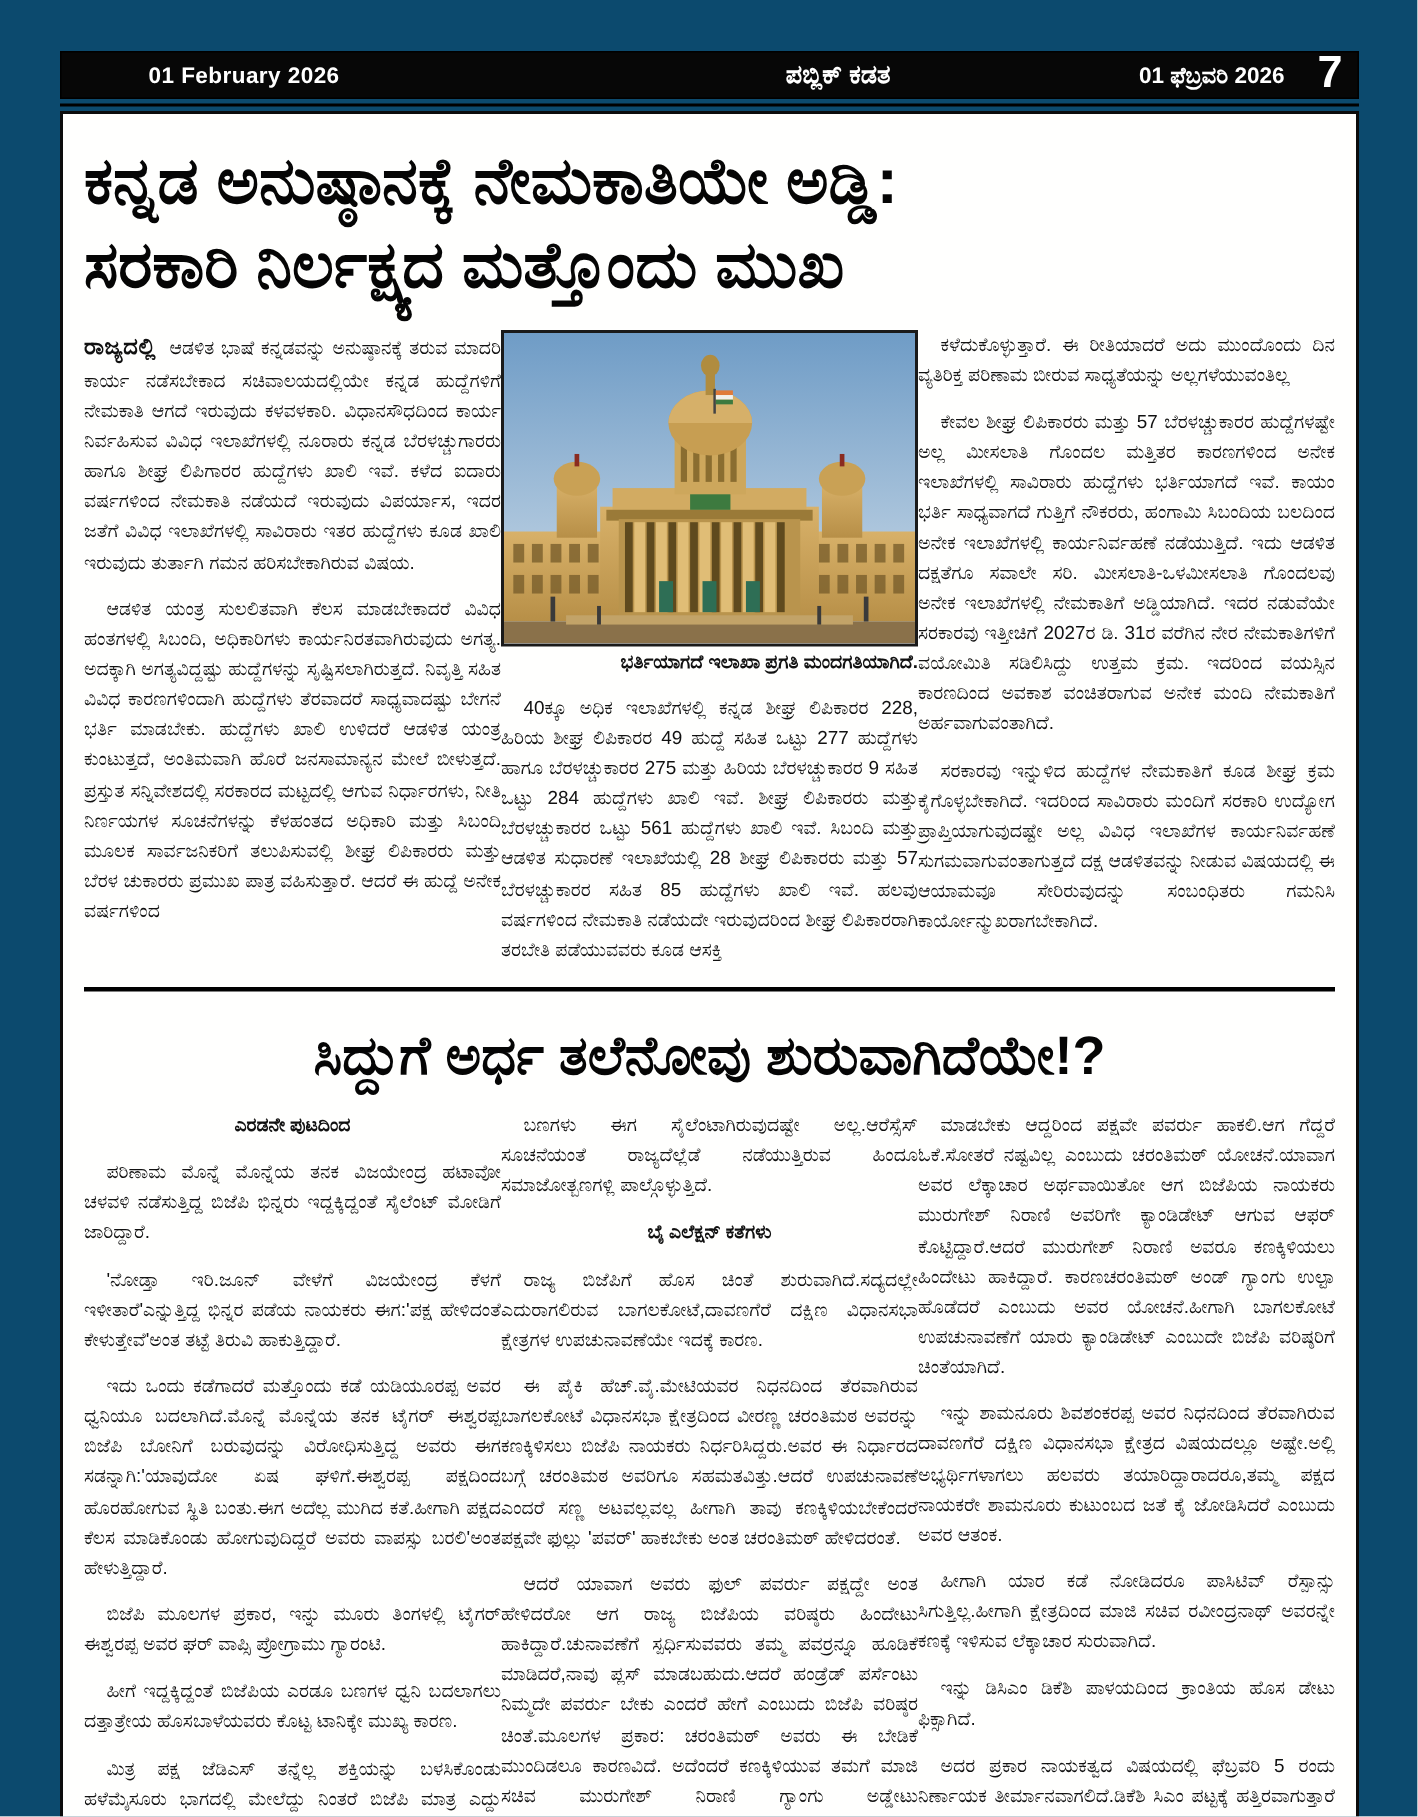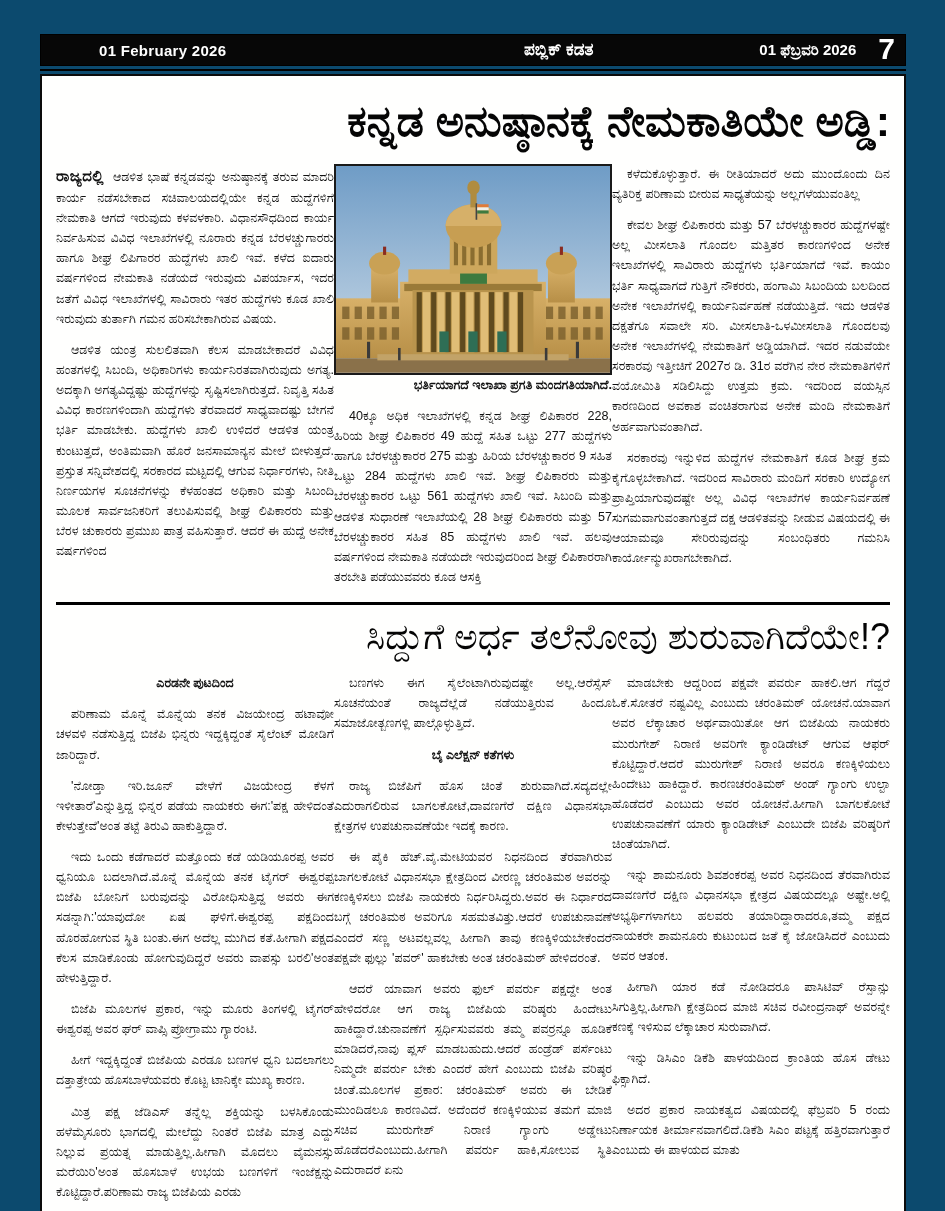--- a/index.html
+++ b/index.html
@@ -9,23 +9,23 @@
   
   .topbar{display:flex;align-items:center;background:#070707;color:#fff;height:30px;
           border:1px solid #000;}
   .topbar .dleft{width:30%;padding-left:58px;font-size:15px;font-weight:bold;letter-spacing:.3px;}
   .topbar .mast{flex:1;text-align:center;font-size:17px;font-weight:bold;}
   .topbar .dright{font-size:15px;font-weight:bold;text-align:right;}
   .topbar .pnum{font-size:30px;font-weight:bold;line-height:26px;padding:0 10px 2px 22px;}
   .rule{height:2px;background:#000;margin-top:3px;}
   
   .contentbox{margin-top:3px;border:2px solid #0c0c0c;background:#fffffe;padding:8px 14px 10px;}
-  .headline1{text-align:right;font-weight:bold;font-size:43px;line-height:1.3;margin:10px 0 14px;
+  .headline1{text-align:left;font-weight:bold;font-size:43px;line-height:1.3;margin:10px 0 14px;
              letter-spacing:0;color:#050505;}
-  .headline2{text-align:right;font-weight:normal;font-size:36px;line-height:1.25;margin:9px 0 14px;color:#050505;}
+  .headline2{text-align:center;font-weight:bold;font-size:36px;line-height:1.25;margin:20px 0 14px;color:#050505;}
   .cols{display:flex;}
   .col{flex:1 1 0;min-width:0;text-align:justify;font-size:12.6px;line-height:1.6;}
   .col p{margin:0 0 11px;text-indent:15px;}
   .dateline{font-weight:bold;font-size:15px;letter-spacing:.4px;}
   .photo{display:block;width:100%;height:auto;border:2px solid #1a1a1a;box-sizing:border-box;}
   .caption{text-align:right;font-size:12.6px;font-weight:600;margin:5px 0 9px;text-indent:0;}
   .divider{height:3px;background:#000;margin:4px 0 6px;}
   .subhead{text-align:center;font-weight:bold;text-indent:0 !important;margin-bottom:8px;font-family:Liberation Serif, serif;}
 </style>
 </head>
@@ -40,20 +40,21 @@
       <span class="dright">01 ಫೆಬ್ರವರಿ 2026</span>
       <span class="pnum">7</span>
     </div>
     <div class="rule"></div>
 
     <div class="contentbox">
 
       <div>
         <div class="headline1">
           <div>ಕನ್ನಡ ಅನುಷ್ಠಾನಕ್ಕೆ ನೇಮಕಾತಿಯೇ ಅಡ್ಡಿ:</div>
+          <div>ಸರಕಾರಿ ನಿರ್ಲಕ್ಷ್ಯದ ಮತ್ತೊಂದು ಮುಖ</div>
         </div>
         <div class="cols">
           <div class="col">
             <p style="text-indent:0"><span class="dateline">ರಾಜ್ಯದಲ್ಲಿ</span>&nbsp;&nbsp;<span>ಆಡಳಿತ ಭಾಷೆ ಕನ್ನಡವನ್ನು ಅನುಷ್ಠಾನಕ್ಕೆ ತರುವ ಮಾದರಿ ಕಾರ್ಯ ನಡೆಸಬೇಕಾದ ಸಚಿವಾಲಯದಲ್ಲಿಯೇ ಕನ್ನಡ ಹುದ್ದೆಗಳಿಗೆ ನೇಮಕಾತಿ ಆಗದೆ ಇರುವುದು ಕಳವಳಕಾರಿ. ವಿಧಾನಸೌಧದಿಂದ ಕಾರ್ಯ ನಿರ್ವಹಿಸುವ ವಿವಿಧ ಇಲಾಖೆಗಳಲ್ಲಿ ನೂರಾರು ಕನ್ನಡ ಬೆರಳಚ್ಚುಗಾರರು ಹಾಗೂ ಶೀಘ್ರ ಲಿಪಿಗಾರರ ಹುದ್ದೆಗಳು ಖಾಲಿ ಇವೆ. ಕಳೆದ ಐದಾರು ವರ್ಷಗಳಿಂದ ನೇಮಕಾತಿ ನಡೆಯದೆ ಇರುವುದು ವಿಪರ್ಯಾಸ, ಇದರ ಜತೆಗೆ ವಿವಿಧ ಇಲಾಖೆಗಳಲ್ಲಿ ಸಾವಿರಾರು ಇತರ ಹುದ್ದೆಗಳು ಕೂಡ ಖಾಲಿ ಇರುವುದು ತುರ್ತಾಗಿ ಗಮನ ಹರಿಸಬೇಕಾಗಿರುವ ವಿಷಯ.</span></p>
             <p>ಆಡಳಿತ ಯಂತ್ರ ಸುಲಲಿತವಾಗಿ ಕೆಲಸ ಮಾಡಬೇಕಾದರೆ ವಿವಿಧ ಹಂತಗಳಲ್ಲಿ ಸಿಬಂದಿ, ಅಧಿಕಾರಿಗಳು ಕಾರ್ಯನಿರತವಾಗಿರುವುದು ಅಗತ್ಯ. ಅದಕ್ಕಾಗಿ ಅಗತ್ಯವಿದ್ದಷ್ಟು ಹುದ್ದೆಗಳನ್ನು ಸೃಷ್ಟಿಸಲಾಗಿರುತ್ತದೆ. ನಿವೃತ್ತಿ ಸಹಿತ ವಿವಿಧ ಕಾರಣಗಳಿಂದಾಗಿ ಹುದ್ದೆಗಳು ತೆರವಾದರೆ ಸಾಧ್ಯವಾದಷ್ಟು ಬೇಗನೆ ಭರ್ತಿ ಮಾಡಬೇಕು. ಹುದ್ದೆಗಳು ಖಾಲಿ ಉಳಿದರೆ ಆಡಳಿತ ಯಂತ್ರ ಕುಂಟುತ್ತದೆ, ಅಂತಿಮವಾಗಿ ಹೊರೆ ಜನಸಾಮಾನ್ಯನ ಮೇಲೆ ಬೀಳುತ್ತದೆ. ಪ್ರಸ್ತುತ ಸನ್ನಿವೇಶದಲ್ಲಿ ಸರಕಾರದ ಮಟ್ಟದಲ್ಲಿ ಆಗುವ ನಿರ್ಧಾರಗಳು, ನೀತಿ ನಿರ್ಣಯಗಳ ಸೂಚನೆಗಳನ್ನು ಕೆಳಹಂತದ ಅಧಿಕಾರಿ ಮತ್ತು ಸಿಬಂದಿ ಮೂಲಕ ಸಾರ್ವಜನಿಕರಿಗೆ ತಲುಪಿಸುವಲ್ಲಿ ಶೀಘ್ರ ಲಿಪಿಕಾರರು ಮತ್ತು ಬೆರಳ ಚುಕಾರರು ಪ್ರಮುಖ ಪಾತ್ರ ವಹಿಸುತ್ತಾರೆ. ಆದರೆ ಈ ಹುದ್ದೆ ಅನೇಕ ವರ್ಷಗಳಿಂದ</p>
           </div>
           <div class="col">
             <svg class="photo" viewBox="0 0 265 200" xmlns="http://www.w3.org/2000/svg" role="img">
               <defs>
                 <linearGradient id="skyg" x1="0" y1="0" x2="0" y2="1">

